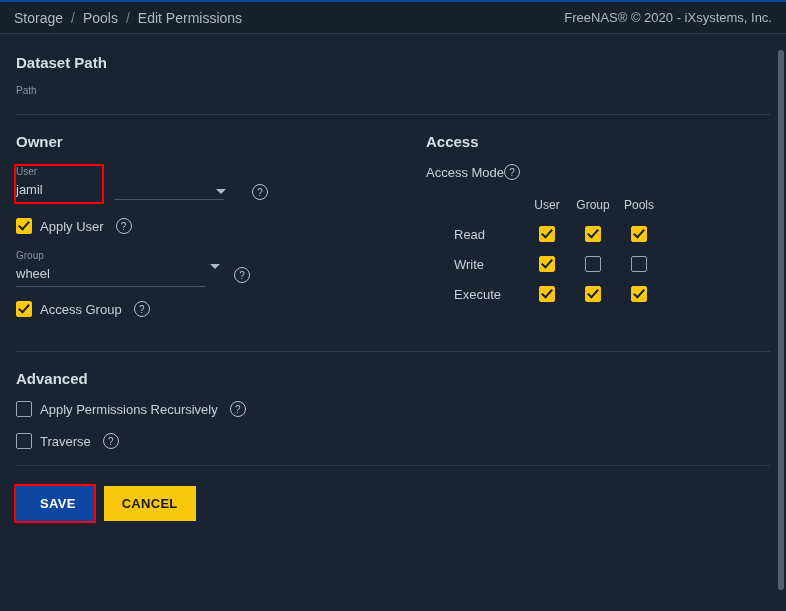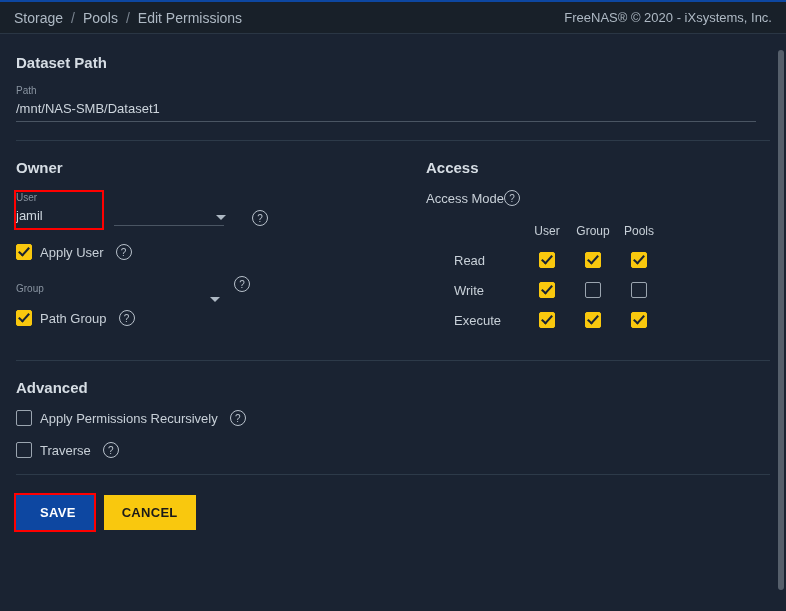--- a/index.html
+++ b/index.html
@@ -172,21 +172,20 @@
     <span>Edit Permissions</span>
   </div>
   <div class="copyright">FreeNAS® © 2020 - iXsystems, Inc.</div>
 </div>
 
 <div class="content">
 
   <div class="section-title">Dataset Path</div>
   <div class="field-stack path-field">
     <div class="field-label-sm">Path</div>
-    <input class="underline-input" value="/mnt/NAS-SMB/Dataset1" style="">
   </div>
 
   <hr class="divider">
 
   <div class="two-col">
     <div class="col-left">
       <div class="section-title">Owner</div>
 
       <div class="select-row">
         <div class="highlight-user">
@@ -204,28 +203,29 @@
 
       <div class="chk-row">
         <span class="chk checked"></span>
         <span>Apply User</span>
         <span class="help-icon"></span>
       </div>
 
       <div class="select-row">
         <div class="select-wrap">
           <div class="field-label-sm">Group</div>
+          <input class="underline-input" value="wheel" style="">
           <span class="caret"></span>
         </div>
         <span class="help-icon"></span>
       </div>
 
       <div class="chk-row">
         <span class="chk checked"></span>
-        <span>Path Group</span>
+        <span>Access Group</span>
         <span class="help-icon"></span>
       </div>
     </div>
 
     <div class="col-right">
       <div class="section-title">Access</div>
       <div class="access-mode-row">
         <span>Access Mode</span>
         <span class="help-icon"></span>
       </div>

